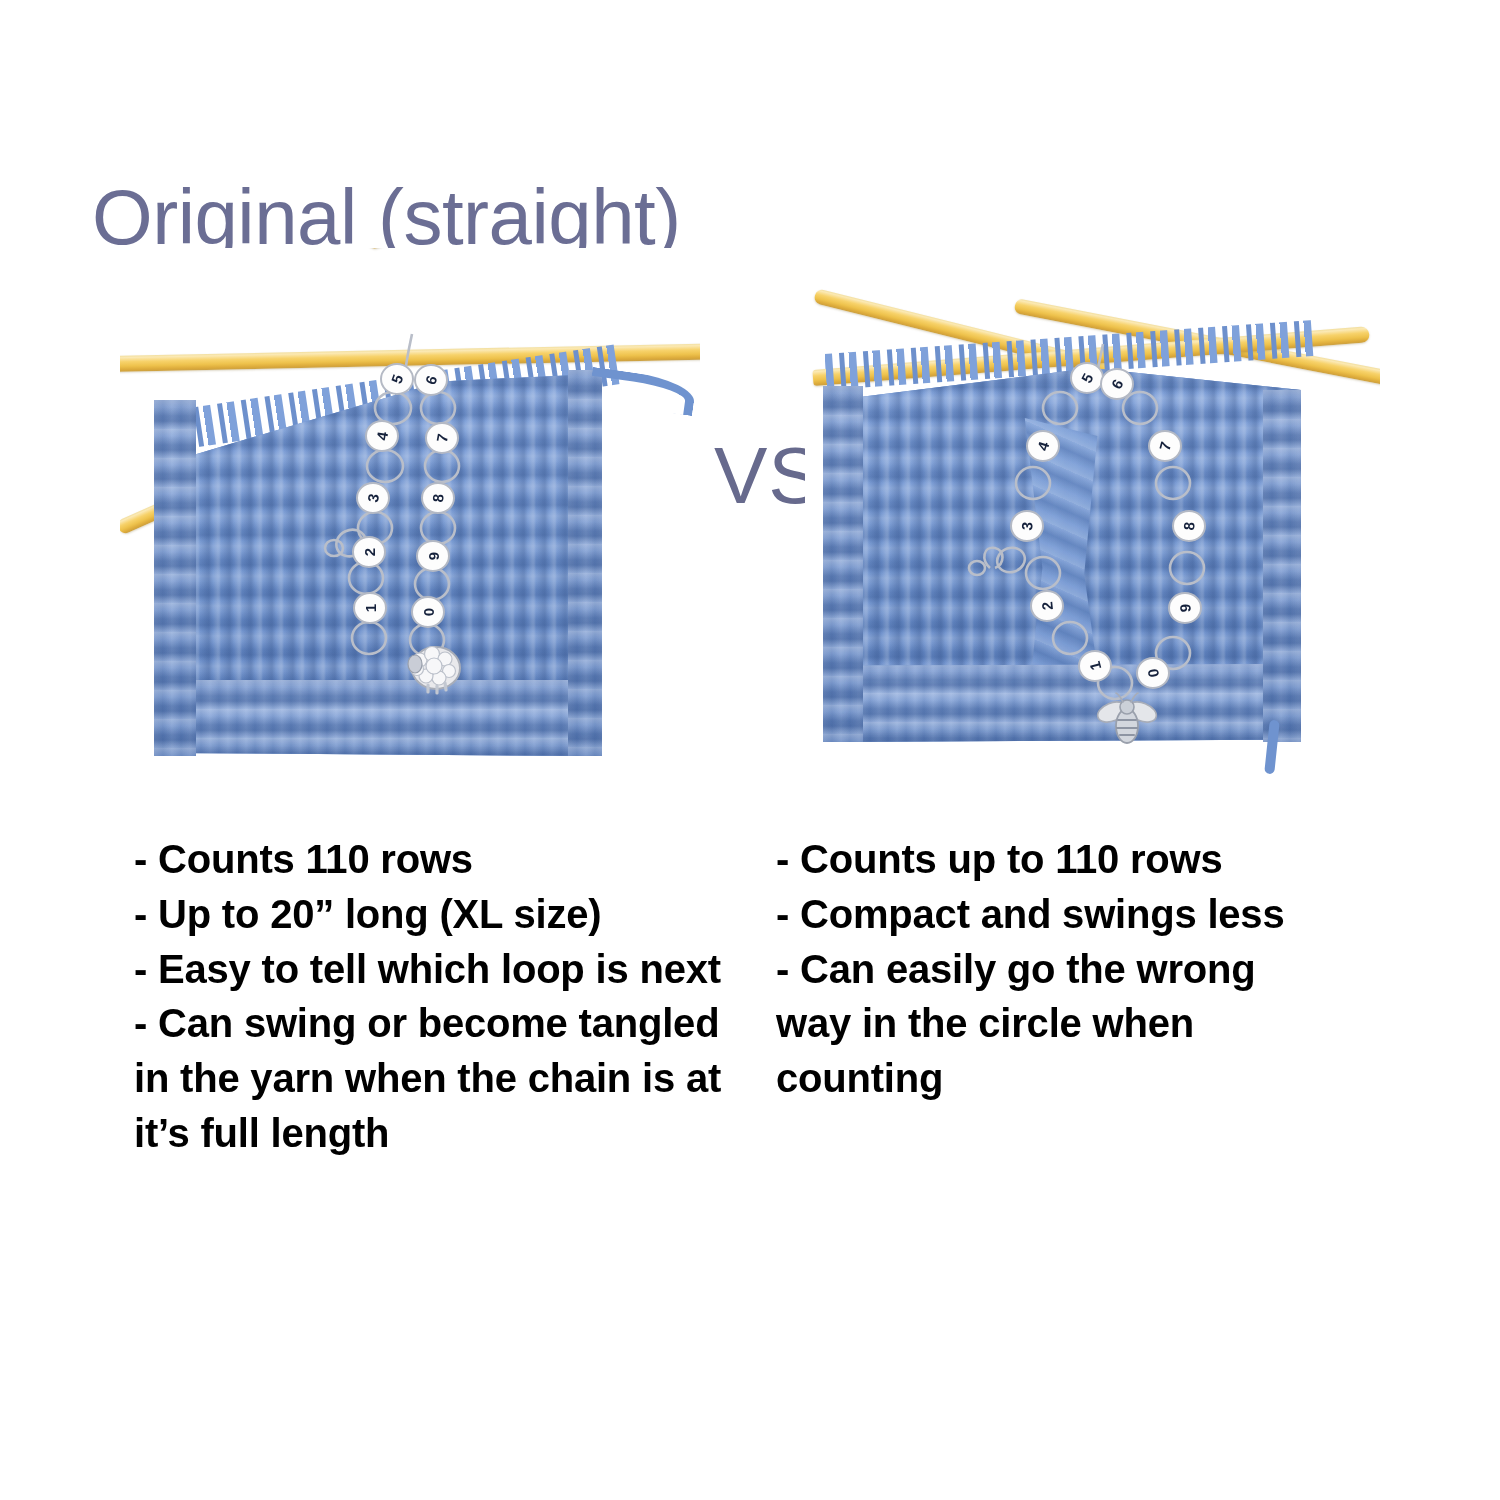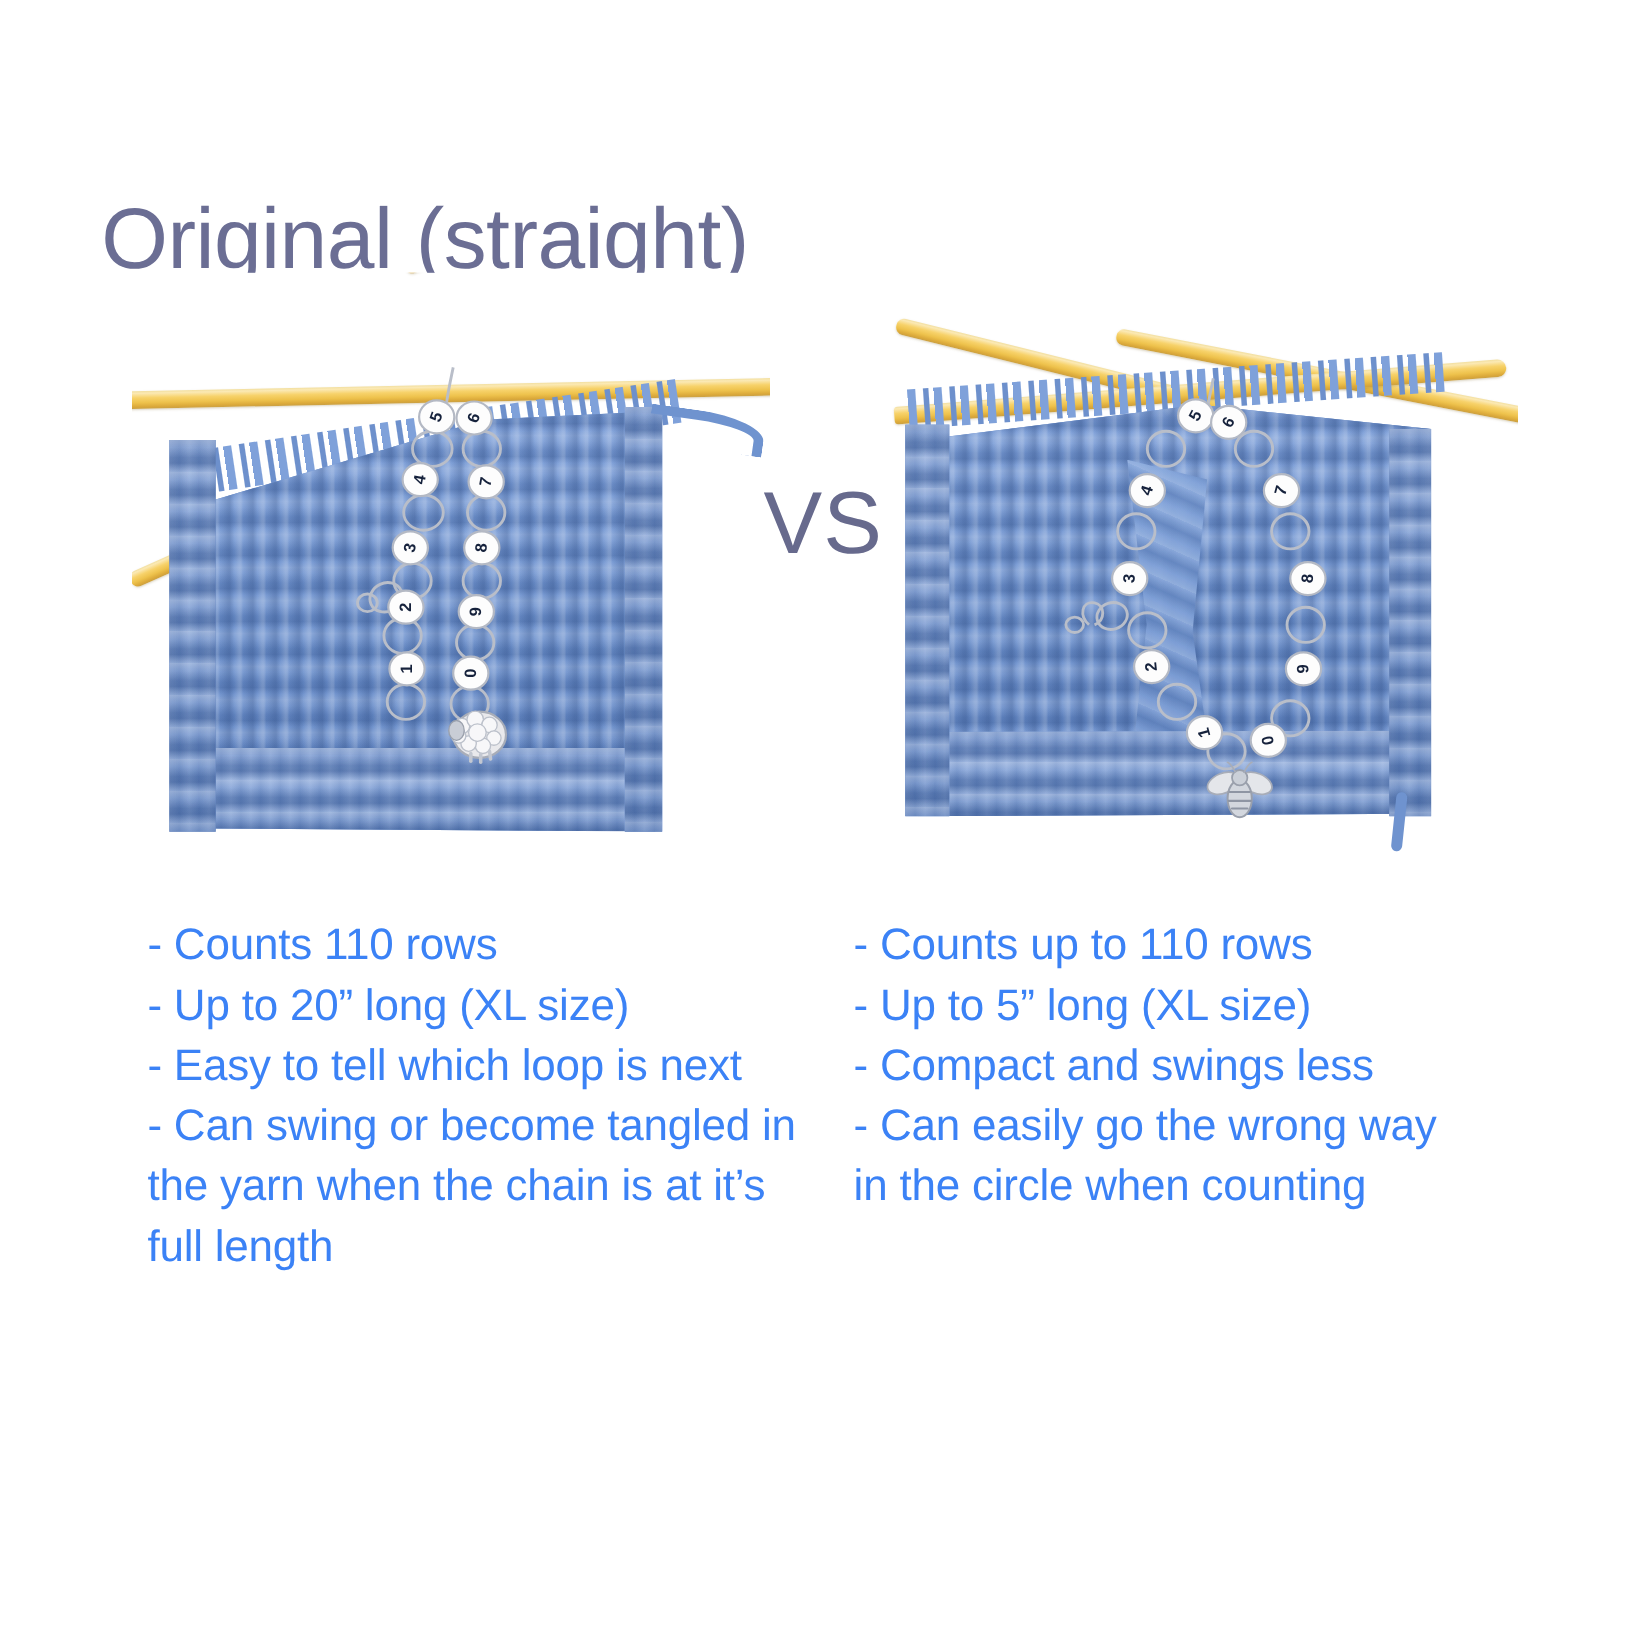--- a/index.html
+++ b/index.html
@@ -32,21 +32,21 @@
     font-size: 78px;
     letter-spacing: -0.5px;
     white-space: nowrap;
     line-height: 1;
   }
   #title-left  { left: 92px;  top: 178px; }
   #title-right { left: 975px; top: 178px; }
 
   .vs-label {
     position: absolute;
-    left: 694px;
+    left: 714px;
     top: 436px;
     font-size: 80px;
     font-weight: 400;
     color: #676a8d;
     letter-spacing: 1px;
     line-height: 1;
   }
 
   
   .photo {
@@ -128,23 +128,23 @@
   .bead-text {
     font-family: "Liberation Sans", sans-serif;
     font-weight: 700;
     font-size: 15px;
     fill: #16223c;
   }
 
   
   .bullets {
     position: absolute;
-    color: #3b82f6;
+    color: #000000;
     font-family: "Liberation Sans", sans-serif;
-    font-weight: 400;
+    font-weight: 700;
     font-size: 40px;
     line-height: 1.37;
     letter-spacing: -0.2px;
   }
   #bullets-left  { left: 134px; top: 832px; width: 620px; }
   #bullets-right { left: 776px; top: 832px; width: 560px; }
   .bullet-line { margin: 0; padding: 0; }
 </style>
 </head>
 <body>
@@ -412,18 +412,17 @@
             <path d="M-4 -18 C -7 -24, -9 -26, -11 -27"></path>
             <path d="M4 -18 C 7 -24, 9 -26, 11 -27"></path>
           </g>
         </g>
       </svg>
     </div>
   </div>
 
   <div class="bullets" id="bullets-right">
     <p class="bullet-line">- Counts up to 110 rows</p>
-    <p class="bullet-line">- Up to 5” long (XL size)</p>
     <p class="bullet-line">- Compact and swings less</p>
     <p class="bullet-line">- Can easily go the wrong way in the circle when counting</p>
   </div>
 
 </div>
 
 </body></html>

